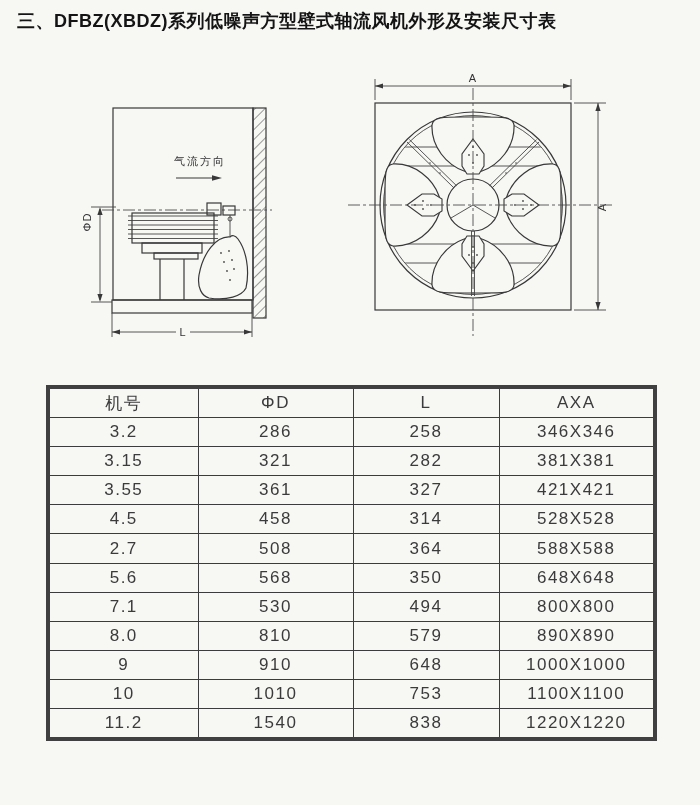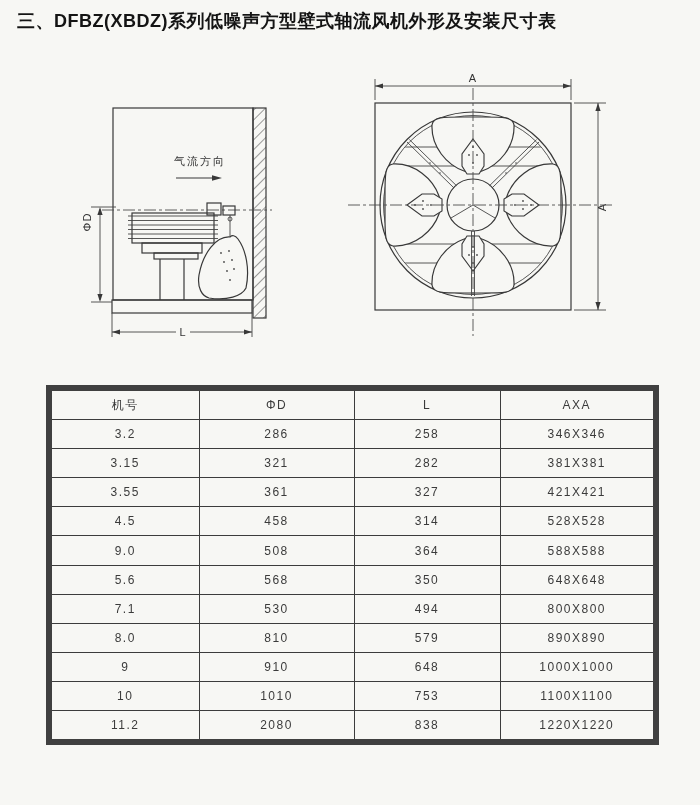--- a/index.html
+++ b/index.html
@@ -19,22 +19,22 @@
   svg text{
     font-family:"Liberation Sans","DejaVu Sans",sans-serif;
     fill:#333;stroke:none;
   }
   .lbl{font-size:11px;letter-spacing:1px;}
   .lbl-cn{font-size:11px;letter-spacing:2px;}
   
   .dim-table{
     position:absolute;left:46px;top:385px;width:607px;
     border-collapse:collapse;table-layout:fixed;
-    font-size:12px;color:#3b3b3b;
-    border:6px solid #404040;
+    font-size:17px;color:#3b3b3b;
+    border:4px solid #404040;
   }
   .dim-table th,.dim-table td{
     border:1.5px solid #3c3c3c;
     height:28.1px;padding:0;text-align:center;vertical-align:middle;
     font-weight:normal;letter-spacing:1.5px;white-space:nowrap;
   }
   .c-line{stroke:#383838;fill:none;stroke-width:1.2;}
   .c-thin{stroke:#444;fill:none;stroke-width:0.9;}
   .c-fill{fill:#f7f7f4;stroke:#383838;stroke-width:1.2;}
   .c-dash{stroke:#4c4c4c;fill:none;stroke-width:0.9;stroke-dasharray:12 3 3 3;}
@@ -245,21 +245,21 @@
           <td>327</td>
           <td>421X421</td>
         </tr>
         <tr>
           <td>4.5</td>
           <td>458</td>
           <td>314</td>
           <td>528X528</td>
         </tr>
         <tr>
-          <td>9.0</td>
+          <td>2.7</td>
           <td>508</td>
           <td>364</td>
           <td>588X588</td>
         </tr>
         <tr>
           <td>5.6</td>
           <td>568</td>
           <td>350</td>
           <td>648X648</td>
         </tr>
@@ -282,20 +282,20 @@
           <td>1000X1000</td>
         </tr>
         <tr>
           <td>10</td>
           <td>1010</td>
           <td>753</td>
           <td>1100X1100</td>
         </tr>
         <tr>
           <td>11.2</td>
-          <td>2080</td>
+          <td>1540</td>
           <td>838</td>
           <td>1220X1220</td>
         </tr>
       </tbody>
   </table>
 
 </div>
 
 </body></html>

